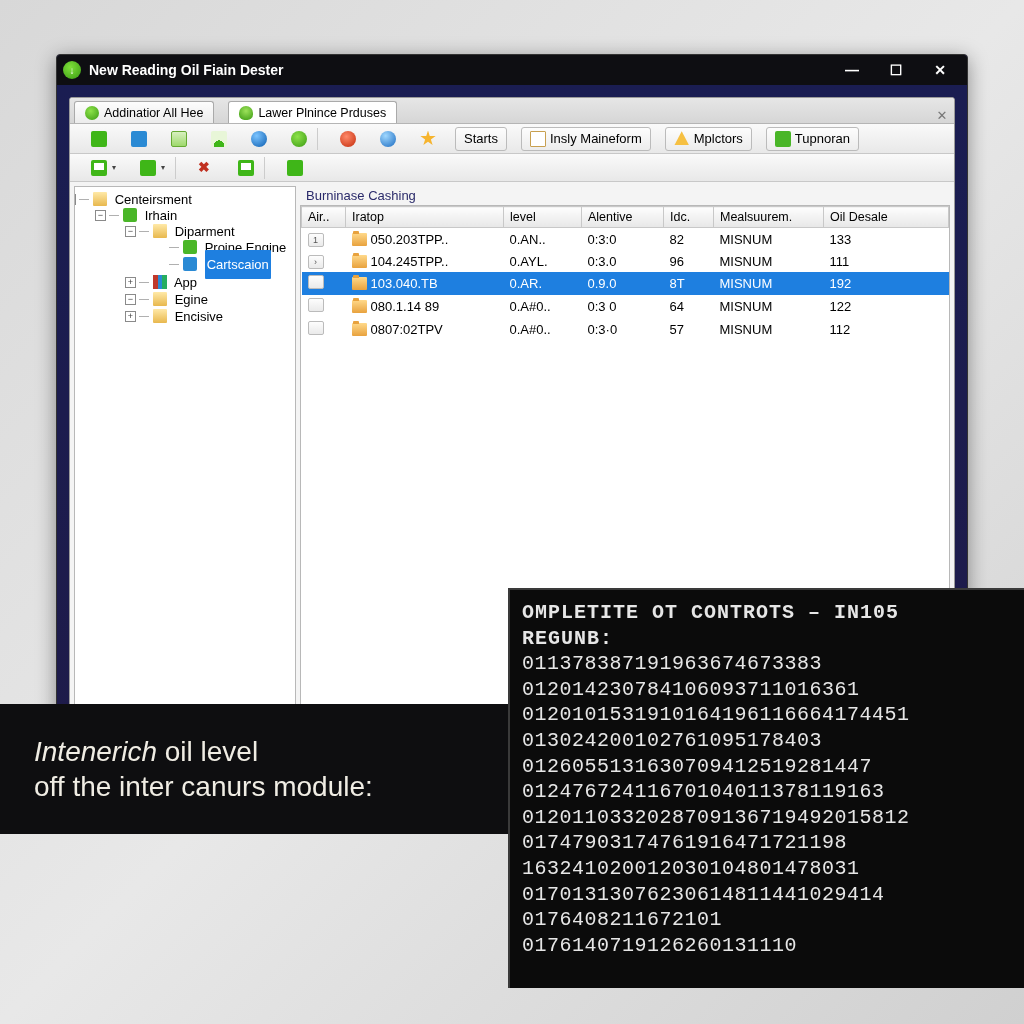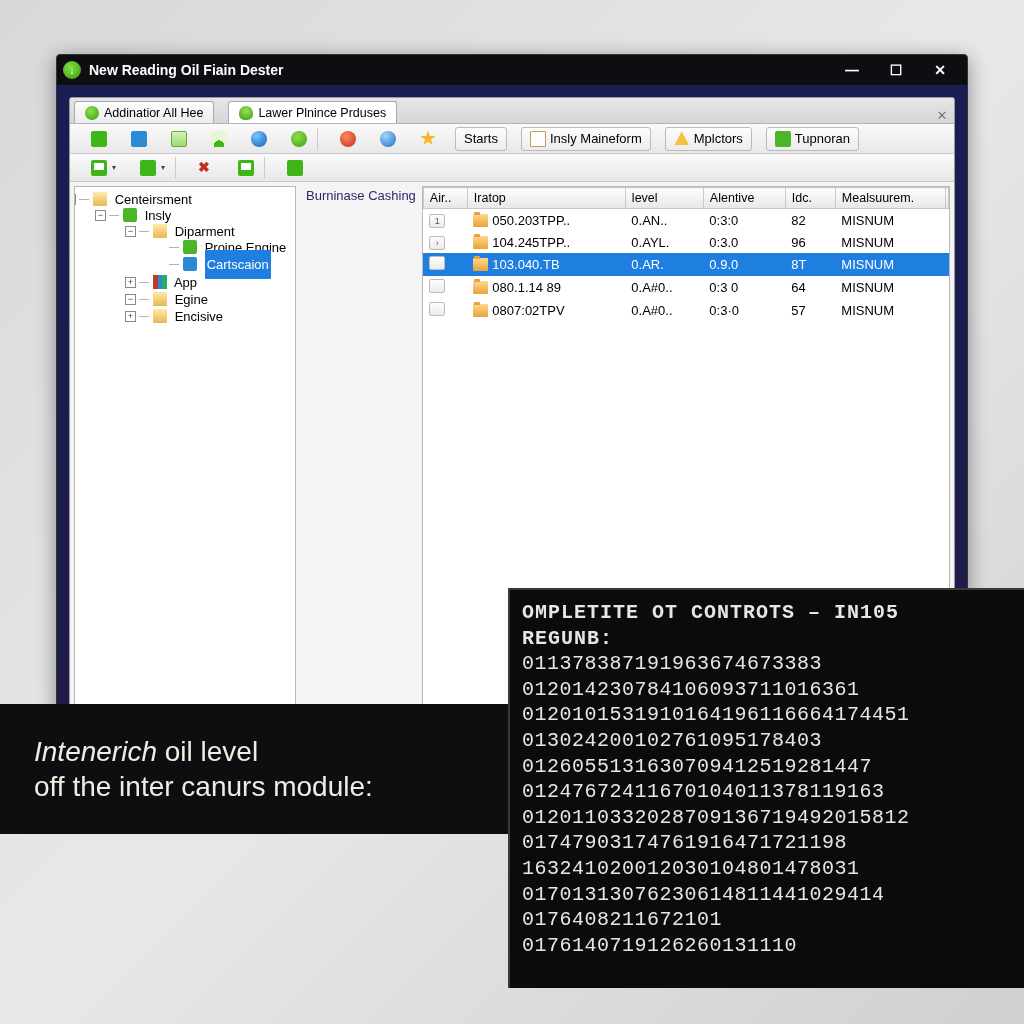--- a/index.html
+++ b/index.html
@@ -171,21 +171,21 @@
   .tree .nico{width:14px;height:14px;display:inline-block;vertical-align:-2px;margin-right:4px;}
   .ico-folder{background:linear-gradient(#ffe9a8,#e8b84e);border-radius:1px;}
   .ico-g{background:#4ab628;border-radius:2px;}
   .ico-b{background:#2a8ad4;border-radius:2px;}
   .ico-books{background:linear-gradient(90deg,#c0392b 33%,#2a8ad4 33% 66%,#27ae60 66%);}
   .tree .sel{background:#1e7fe0;color:#fff;padding:7px 2px;border-radius:1px;}
 
   .list-pane {
     flex:1;
     margin:4px 4px 4px 0;
-    display:flex;flex-direction:row;
+    display:flex;flex-direction:column;
   }
   .group-label{
     font-size:13px;color:#2a2a6a;
     padding:2px 6px;
   }
   .listview{
     flex:1;
     background:#fff;border:1px solid #b8b8b8;
     overflow:auto;
   }
@@ -346,21 +346,21 @@
         <div class="tree-pane tree">
           <ul>
             <li>
               <span class="exp">−</span>
               <span class="nico ico-folder"></span>
               <span>Centeirsment</span>
               <ul>
                 <li>
                   <span class="exp">−</span>
                   <span class="nico ico-g"></span>
-                  <span>Insly</span>
+                  <span>Irhain</span>
                   <ul>
                     <li>
                       <span class="exp">−</span>
                       <span class="nico ico-folder"></span>
                       <span>Diparment</span>
                       <ul>
                         <li>
                           <span class="nico ico-g"></span>
                           <span>Proine Engine</span>
                         </li>

